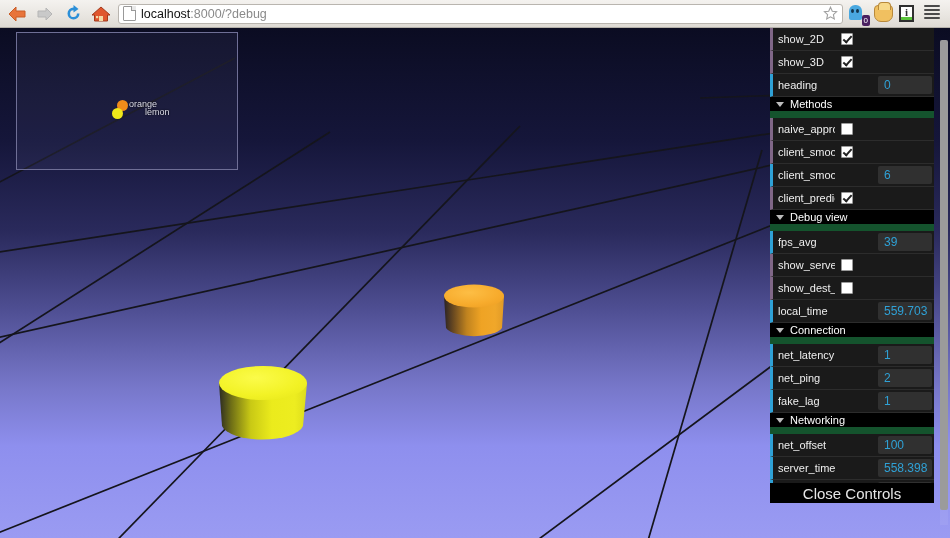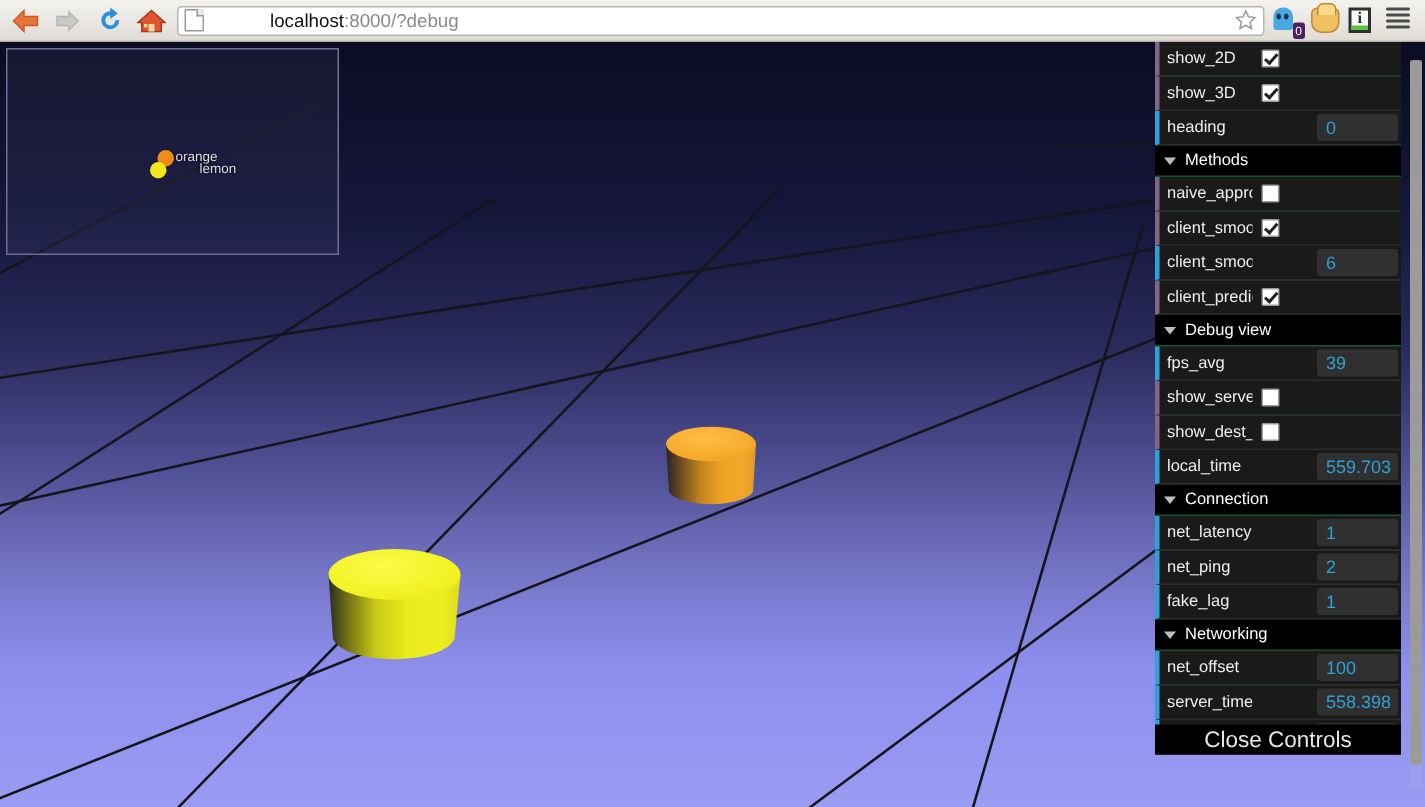--- a/index.html
+++ b/index.html
@@ -33,21 +33,20 @@
     flex: 1;
     margin: 0 6px 0 6px;
     height: 20px;
     background: #ffffff;
     border: 1px solid #b9b5af;
     border-radius: 3px;
     display: flex; align-items: center;
     padding: 0 4px;
     box-sizing: border-box;
     position: relative;
-    gap: 39px;
   }
   .page-icon {
     width: 11px; height: 13px;
     background: #fff;
     border: 1px solid #999;
     border-radius: 1px;
     margin-right: 5px;
     position: relative; flex: 0 0 auto;
   }
   .page-icon:after {
@@ -112,40 +111,40 @@
   #canvas-area {
     position: absolute; left: 0; top: 28px;
     width: 950px; height: 510px;
     overflow: hidden;
     background: #0d0e24;
   }
   #scene-svg { position:absolute; left:0; top:0; display:block; }
 
   
   #debug2d {
-    position: absolute; left: 4px; top: 4px;
+    position: absolute; left: 16px; top: 4px;
     width: 222px; height: 138px;
     border: 1px solid #6f6f96;
     background: rgba(120,120,170,0.10);
     box-sizing: border-box;
   }
   .dot {
     position: absolute; width: 11px; height: 11px; border-radius: 50%;
   }
   .dot-label {
     position: absolute; color: #dcdce8; font-size: 9px;
     font-family: "Liberation Sans", sans-serif; white-space: nowrap;
     text-shadow: 0 0 2px #000;
   }
 
   
   #gui {
     position: absolute; right: 16px; top: 28px;
     width: 164px;
-    background: #22c55e;
+    background: #0ea5e9;
     font-family: "Liberation Sans", sans-serif;
     font-size: 11px;
     box-sizing: border-box;
     z-index: 20;
   }
   .gui-list { display: block; }
   .row {
     display: flex; align-items: stretch;
     height: 23px;
     background: #1a1a1a;
@@ -192,21 +191,21 @@
     transform: rotate(42deg);
   }
   .folder {
     height: 21px;
     background: #000000;
     color: #ffffff;
     display: flex; align-items: center;
     padding-left: 6px;
     font-size: 11px;
     cursor: pointer;
-    border-bottom: 1px solid #14532d;
+    border-bottom: 7px solid #14532d;
     box-sizing: border-box;
   }
   .folder .caret {
     display: inline-block;
     margin-right: 6px;
     width: 0; height: 0;
     border-left: 4px solid transparent;
     border-right: 4px solid transparent;
     border-top: 5px solid #bdbdbd;
   }

